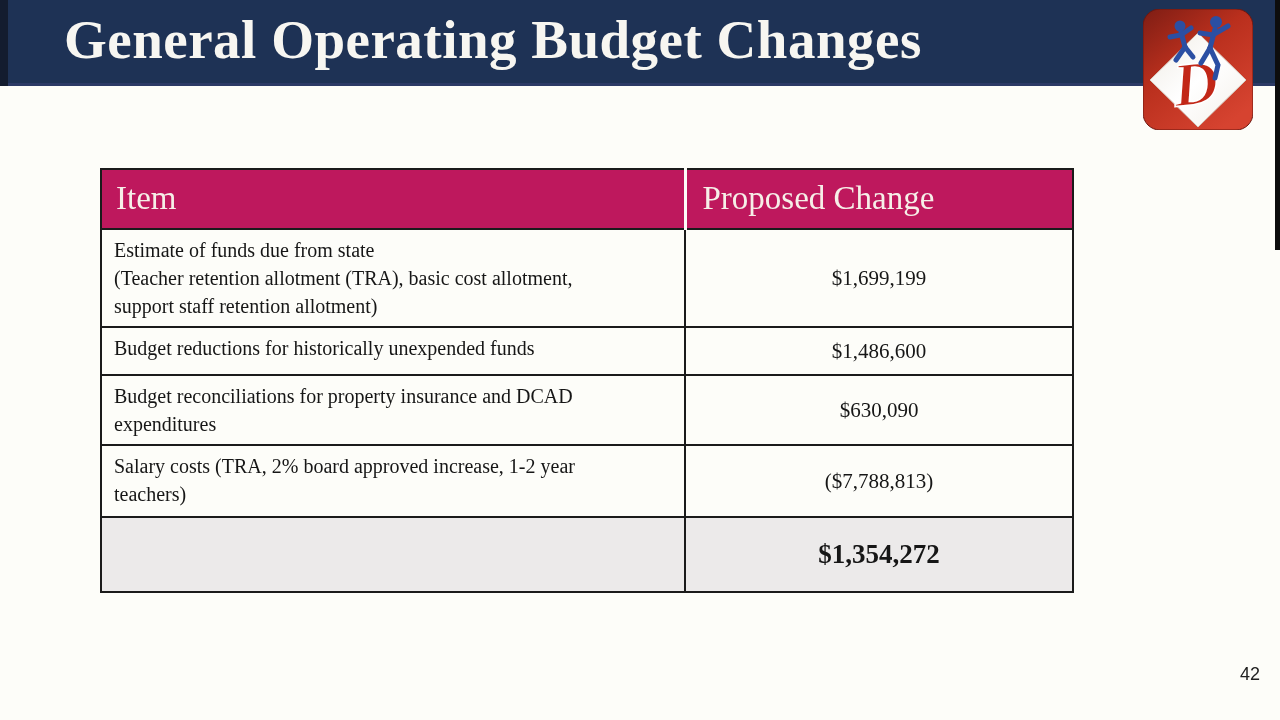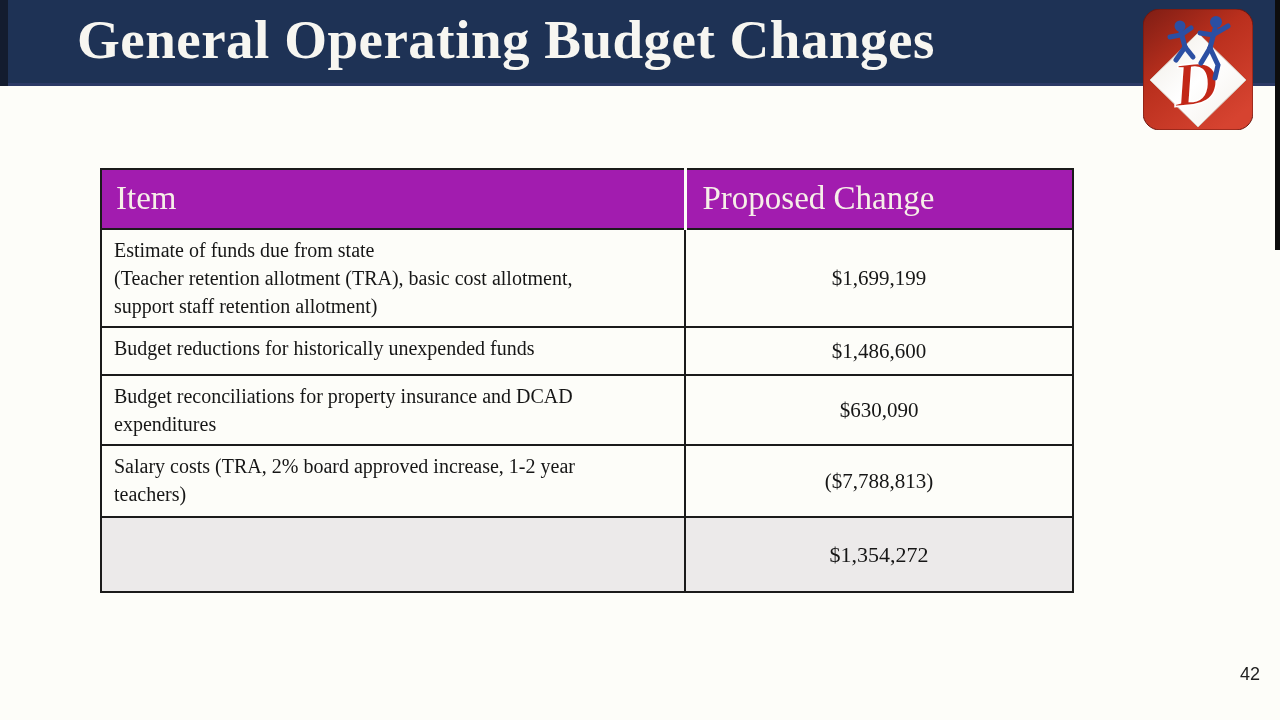--- a/index.html
+++ b/index.html
@@ -10,21 +10,20 @@
     position:relative;
   }
   .slide{position:absolute;inset:0;width:1280px;height:720px;background:#fdfdf9;}
 
   
   .title-bar{
     position:absolute;left:0;top:0;width:1280px;height:86px;
     background:#1e3255;
     border-bottom:3px solid #2c3a66;
     box-sizing:border-box;
-    padding-left:13px;
   }
   .title-bar h1{
     margin:0;padding:0 0 0 64px;
     font-family:"Liberation Serif", serif;
     font-weight:bold;
     font-size:55px;
     line-height:80px;
     color:#f7f6f1;
     letter-spacing:0.5px;
     white-space:nowrap;
@@ -47,21 +46,21 @@
     width:972px;
     border-collapse:collapse;
     table-layout:fixed;
   }
   table.budget col.c-item{width:584px;}
   table.budget col.c-change{width:388px;}
 
   th,td{box-sizing:border-box;}
 
   th{
-    background:#a21caf;
+    background:#be185d;
     color:#f6efe8;
     font-family:"Liberation Serif", serif;
     font-weight:normal;
     font-size:33px;
     text-align:left;
     padding:4px 8px 6px 14px;
     height:60px;
     border:2px solid #1b1b1b;
     vertical-align:middle;
   }
@@ -82,22 +81,22 @@
   td.amount-cell{
     vertical-align:middle;
     text-align:center;
     font-size:21px;
     padding:0 6px;
   }
   tr.total-row td{
     background:#eceaea;
   }
   tr.total-row td.amount-cell{
-    font-weight:normal;
-    font-size:22px;
+    font-weight:bold;
+    font-size:27px;
   }
 
   
   .page-number{
     position:absolute;right:20px;top:664px;
     font-family:"Liberation Sans", sans-serif;
     font-size:18px;color:#222;
   }
 </style>
 </head>

